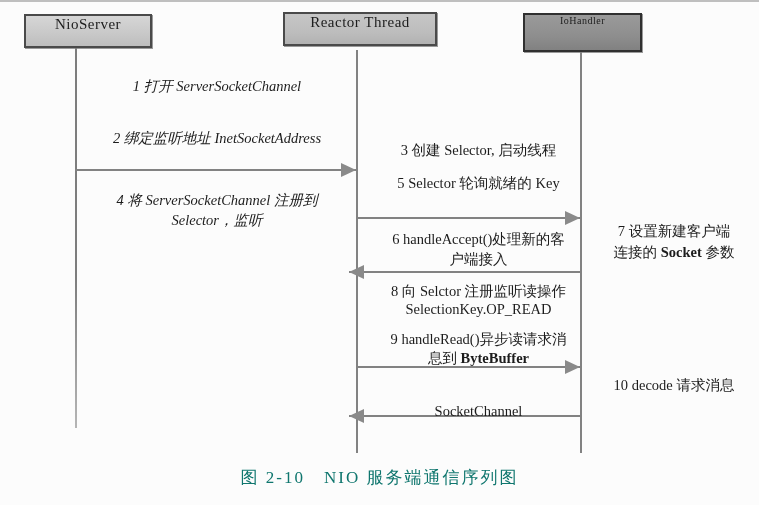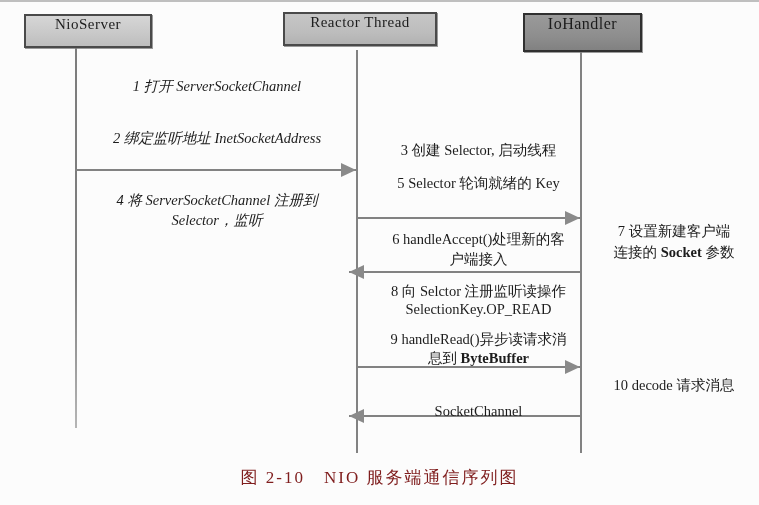--- a/index.html
+++ b/index.html
@@ -21,21 +21,21 @@
     border:2px solid #4a4a4a;
     box-sizing:border-box;
     box-shadow:1px 1px 0 #9a9a9a;
     letter-spacing:.5px;
   }
   .actor.light{background:linear-gradient(180deg,#d6d6d6,var(--actor-light,#c6c6c6) 60%,#bdbdbd);}
   .actor.mid{background:linear-gradient(180deg,#c6c6c6,var(--actor-mid,#bdbdbd) 60%,#b2b2b2);}
   .actor.dark{background:linear-gradient(180deg,#9a9a9a,var(--actor-dark,#8e8e8e) 60%,#818181);border-color:#303030;}
   #actor-nioserver{left:24px;top:14px;width:128px;height:34px;}
   #actor-reactor{left:283px;top:12px;width:154px;height:34px;}
-  #actor-iohandler{left:523px;top:13px;width:119px;height:39px;font-size:16px;}
+  #actor-iohandler{left:523px;top:13px;width:119px;height:39px;font-size:10px;}
 
   
   .lifeline{position:absolute;width:1.5px;background:var(--line,#8a8a8a);}
   #lifeline-nioserver{left:75px;top:48px;height:380px;background:linear-gradient(180deg,#7d7d7d 60%,#b5b5b5);}
   #lifeline-reactor{left:356px;top:50px;height:403px;}
   #lifeline-iohandler{left:580px;top:52px;height:401px;}
 
   
   .arrow{position:absolute;height:2px;background:var(--line,#8a8a8a);}
   .arrow.right::after{
@@ -70,21 +70,21 @@
   #msg-5{top:174px;font-family:Liberation Serif, serif;}
   #msg-6{top:229px;line-height:20px;}
   #msg-8{top:282px;line-height:18px;}
   #msg-9{top:330px;line-height:19px;}
   #msg-11{top:383px;line-height:19px;}
   #msg-7{top:221px;line-height:21px;}
   #msg-10{top:376px;}
 
   .caption{
     position:absolute;top:466px;left:0;width:100%;
-    text-align:center;font-size:17px;letter-spacing:2px;color:#7f1d1d;
+    text-align:center;font-size:17px;letter-spacing:2px;color:#0f766e;
   }
 </style>
 </head>
 <body>
 
 <div class="page">
   <div class="top-edge"></div>
 
   <div class="actor light" id="actor-nioserver">
     <span>NioServer</span>

